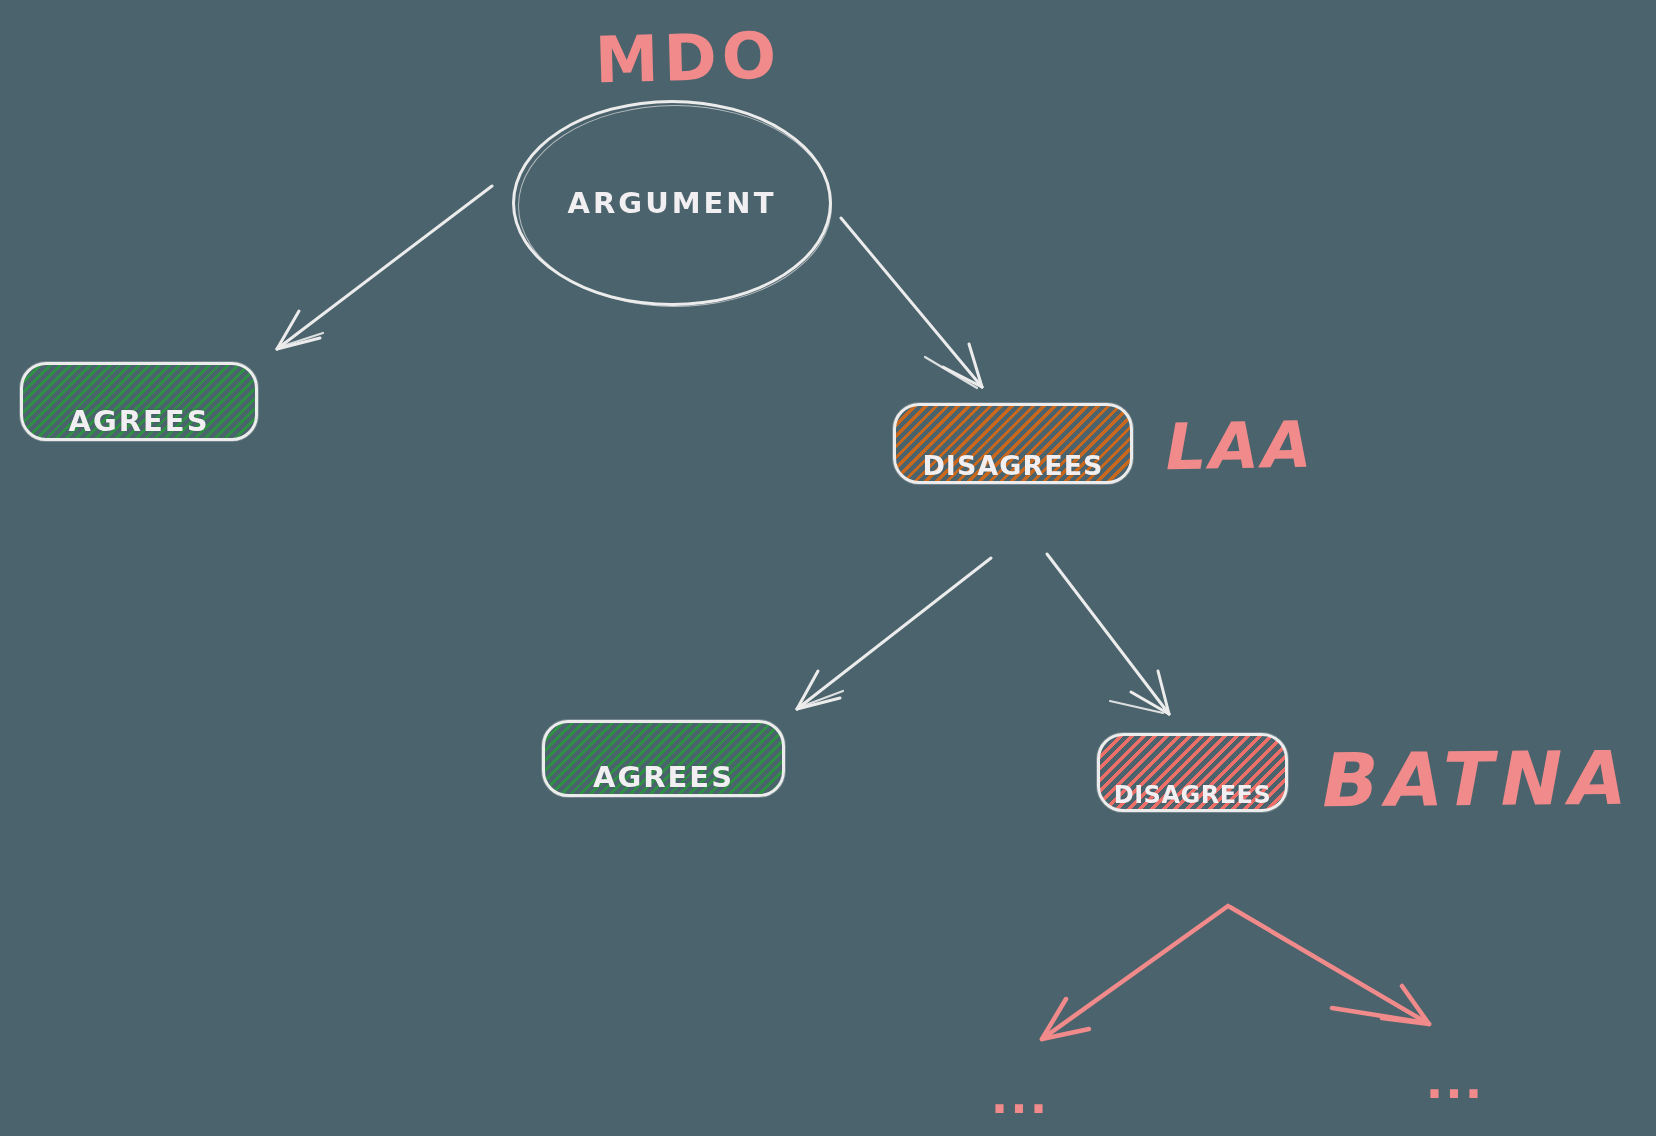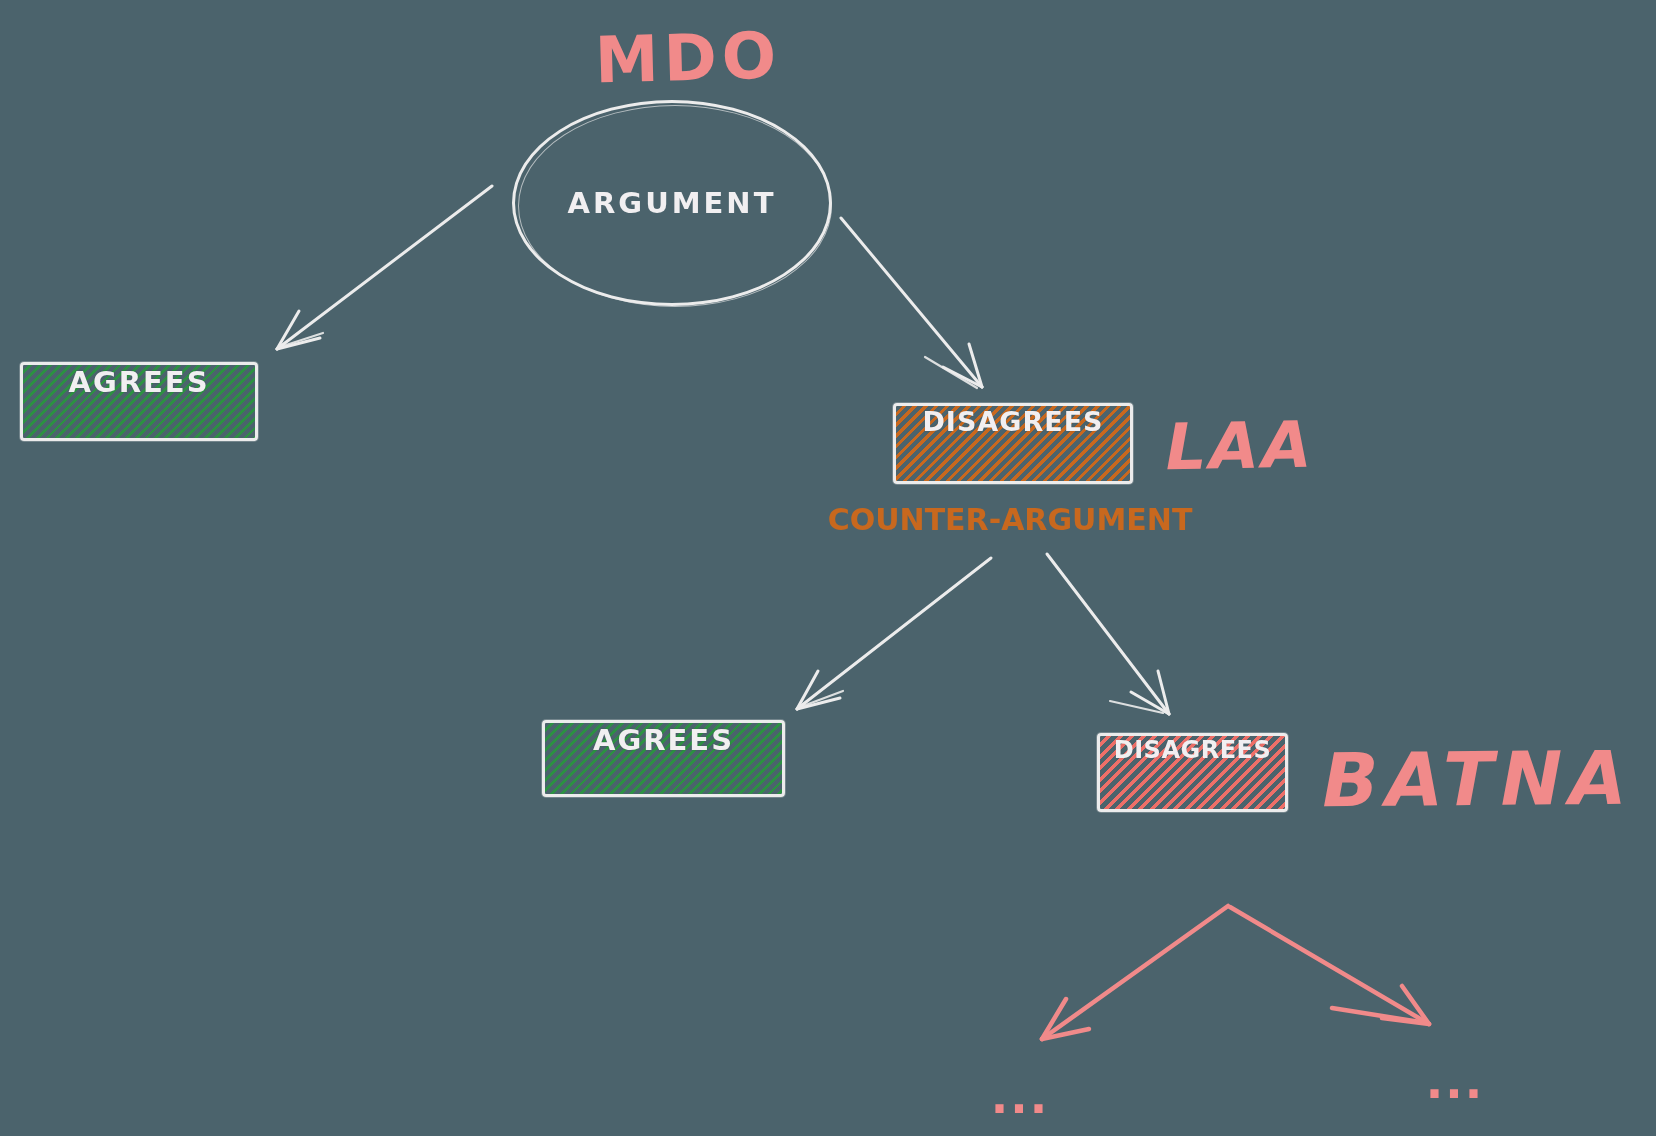--- a/index.html
+++ b/index.html
@@ -23,22 +23,22 @@
   .title{color:var(--pink);font-weight:700;white-space:nowrap;}
   .t-mdo{font-size:64px;letter-spacing:5px;transform:translate(-50%,-50%) rotate(-1.5deg);}
   .t-laa{font-size:64px;letter-spacing:3px;font-style:italic;transform:translate(-50%,-50%) rotate(-1deg);}
   .t-batna{font-size:74px;letter-spacing:7px;font-style:italic;transform:translate(-50%,-50%) rotate(-.5deg);}
 
   .ellipse{border:3.2px solid var(--white);border-radius:50%;
     display:flex;align-items:center;justify-content:center;text-align:right;}
   .ellipse::after{content:"";position:absolute;inset:2px -3px -4px 3px;border:1.6px solid rgba(236,236,236,.65);border-radius:50%;}
   .ellipse .lbl{font-size:29px;letter-spacing:3px;}
 
-  .box{border:3.6px solid var(--white);border-radius:4px;
-    display:flex;align-items:flex-start;justify-content:center;
+  .box{border:3.6px solid var(--white);border-radius:26px;
+    display:flex;align-items:flex-end;justify-content:center;
     box-shadow:0 0 0 1px rgba(236,236,236,.25);}
   .box .lbl{font-size:29px;text-shadow:0 0 2px rgba(0,0,0,.15);}
   .box.green{background:repeating-linear-gradient(135deg,transparent 0 4.2px,var(--green) 4.2px 7px);}
   .box.orange{background:repeating-linear-gradient(135deg,transparent 0 4.4px,var(--orange) 4.4px 7.6px);}
   .box.red{background:repeating-linear-gradient(135deg,transparent 0 4.6px,var(--red) 4.6px 8.2px);}
 
   .sub{font-weight:700;white-space:nowrap;}
   .sub.orange{color:var(--orange);font-size:30px;letter-spacing:0px;}
   .sub.pink{color:var(--pink);font-size:27px;letter-spacing:0px;}
 
@@ -100,21 +100,20 @@
   </div>
 
   <div class="abs box green" style="left:20px;top:362px;width:238px;height:79px;">
     <span class="hand lbl">AGREES</span>
   </div>
 
   <div class="abs box orange" style="left:893px;top:403px;width:240px;height:81px;">
     <span class="hand lbl" style="font-size:27px;letter-spacing:1px;">DISAGREES</span>
   </div>
   <div class="abs title t-laa" style="left:1240px;top:446px;">LAA</div>
-  <div class="abs ctr sub orange" style="left:1010px;top:519px;">COUNTER-ARGUMENT</div>
 
   <div class="abs box green" style="left:542px;top:720px;width:243px;height:77px;">
     <span class="hand lbl">AGREES</span>
   </div>
 
   <div class="abs box red" style="left:1097px;top:733px;width:191px;height:79px;">
     <span class="hand lbl" style="font-size:24px;letter-spacing:.5px;">DISAGREES</span>
   </div>
   <div class="abs title t-batna" style="left:1478px;top:779px;">BATNA</div>
 

